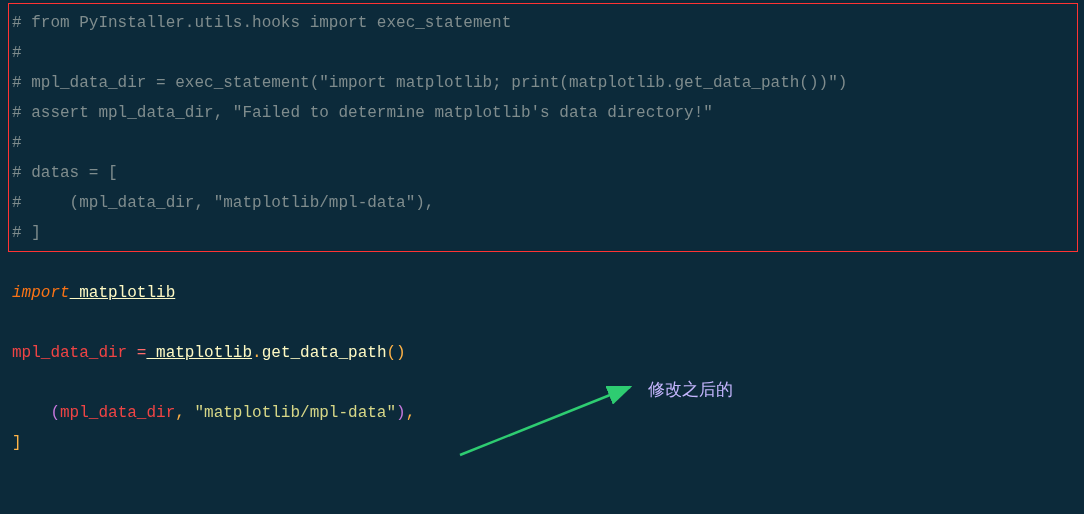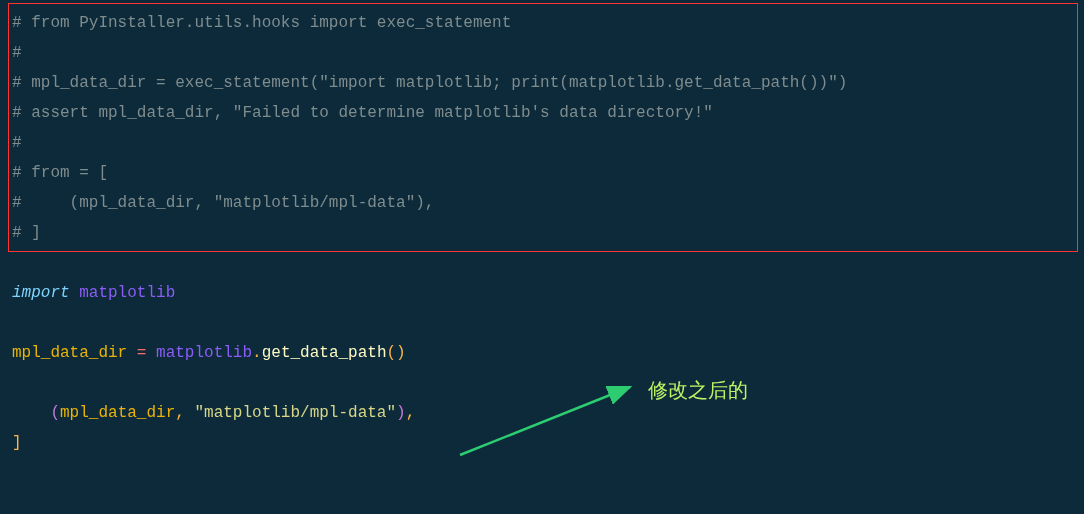--- a/index.html
+++ b/index.html
@@ -33,28 +33,29 @@
       top: 3px;
       width: 1070px;
       height: 249px;
       pointer-events: none;
     }
     .comment {
       color: #7f8c8d;
       margin-top: 14px;
     }
     .keyword-import {
-      color: #7dd3fc;
+      color: #f97316;
       font-style: italic;
     }
     .module {
-      color: #8b5cf6;
+      color: #fef9c3;
+      text-decoration: underline;
     }
     .variable {
-      color: #eab308;
+      color: #ef4444;
     }
     .operator {
       color: #ff6b6b;
     }
     .function {
       color: #fef9c3;
     }
     .string {
       color: #d7d787;
     }
@@ -62,23 +63,23 @@
       color: #ffb347;
     }
     .bracket-gold {
       color: #ffb347;
     }
     .bracket-purple {
       color: #c678dd;
     }
     .annotation {
       position: absolute;
-      color: #bef264;
+      color: #c4b5fd;
       font-family: 'SimSun', 'Microsoft YaHei', sans-serif;
-      font-size: 20px;
+      font-size: 17px;
       left: 648px;
       top: 375px;
     }
     .arrow {
       position: absolute;
       left: 450px;
       top: 375px;
       pointer-events: none;
     }
   </style>
@@ -86,21 +87,21 @@
 <body>
 
 <div class="editor">
   <div class="red-box"></div>
 
   <div class="code-line"><span class="comment"># from PyInstaller.utils.hooks import exec_statement</span></div>
   <div class="code-line"><span class="comment">#</span></div>
   <div class="code-line"><span class="comment"># mpl_data_dir = exec_statement("import matplotlib; print(matplotlib.get_data_path())")</span></div>
   <div class="code-line"><span class="comment"># assert mpl_data_dir, "Failed to determine matplotlib's data directory!"</span></div>
   <div class="code-line"><span class="comment">#</span></div>
-  <div class="code-line"><span class="comment"># from = [</span></div>
+  <div class="code-line"><span class="comment"># datas = [</span></div>
   <div class="code-line"><span class="comment">#     (mpl_data_dir, "matplotlib/mpl-data"),</span></div>
   <div class="code-line"><span class="comment"># ]</span></div>
 
   <div class="code-line"></div>
 
   <div class="code-line"><span class="keyword-import">import</span><span class="module"> matplotlib</span></div>
 
   <div class="code-line"></div>
 
   <div class="code-line"><span class="variable">mpl_data_dir </span><span class="operator">=</span><span class="module"> matplotlib</span><span class="punct">.</span><span class="function">get_data_path</span><span class="bracket-gold">(</span><span class="bracket-gold">)</span></div>

